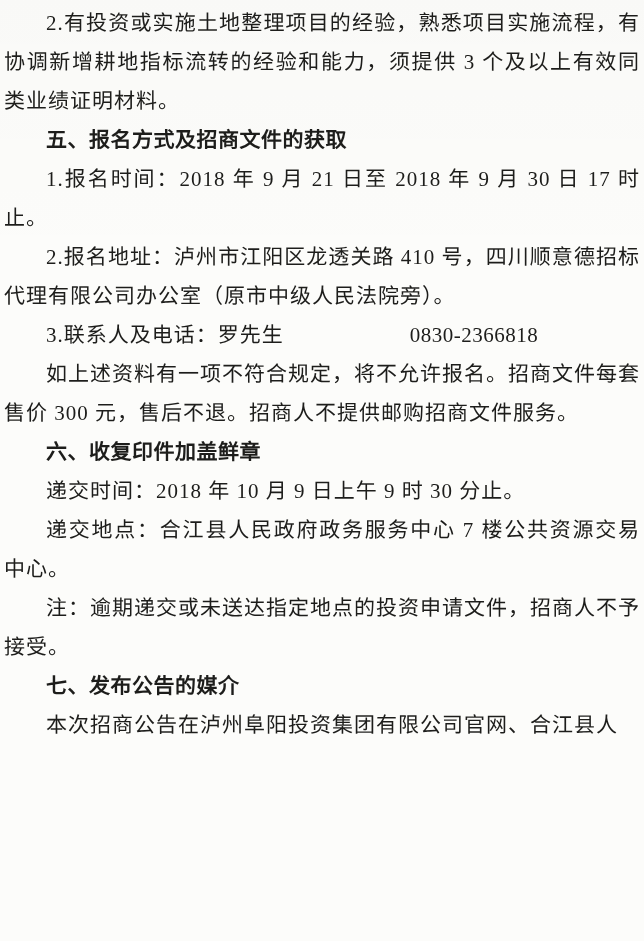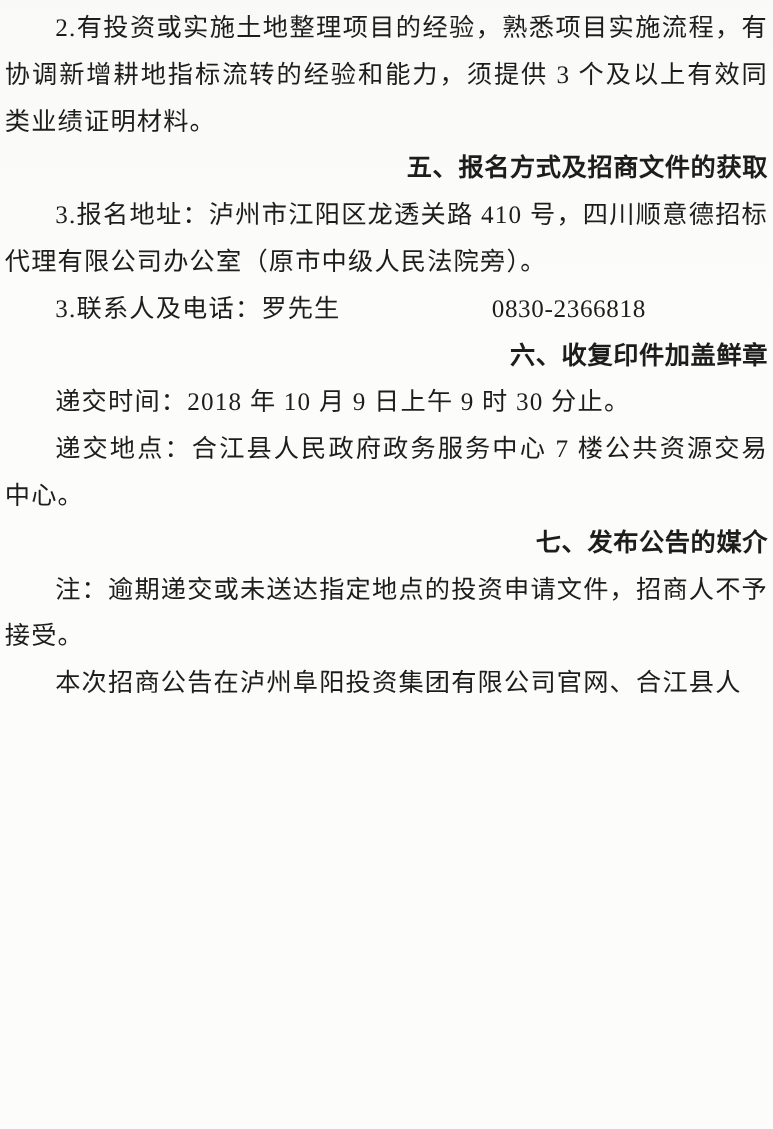--- a/index.html
+++ b/index.html
@@ -30,51 +30,53 @@
     line-height: 39px;
     letter-spacing: 1px;
     text-indent: 2em;
     text-align: justify;
     text-justify: inter-ideograph;
     word-break: break-all;
   }
   p.heading {
     font-weight: bold;
     letter-spacing: 0.5px;
-    text-align: right;
+    text-align: left;
   }
   .contact-phone {
     display: inline-block;
     margin-left: 84px;
     letter-spacing: 0.5px;
   }
 </style>
 </head>
 <body>
 
 <div class="page">
 
   <p class="doc-line">2.有投资或实施土地整理项目的经验，熟悉项目实施流程，有协调新增耕地指标流转的经验和能力，须提供 3 个及以上有效同类业绩证明材料。</p>
 
   <p class="doc-line heading">五、报名方式及招商文件的获取</p>
 
+  <p class="doc-line">1.报名时间：2018 年 9 月 21 日至 2018 年 9 月 30 日 17 时止。</p>
 
-  <p class="doc-line">3.报名地址：泸州市江阳区龙透关路 410 号，四川顺意德招标代理有限公司办公室（原市中级人民法院旁）。</p>
+  <p class="doc-line">2.报名地址：泸州市江阳区龙透关路 410 号，四川顺意德招标代理有限公司办公室（原市中级人民法院旁）。</p>
 
   <p class="doc-line">
     <span>3.联系人及电话：</span><span>罗先生</span><span class="contact-phone">0830-2366818</span>
   </p>
 
 
+  <p class="doc-line">如上述资料有一项不符合规定，将不允许报名。招商文件每套售价 300 元，售后不退。招商人不提供邮购招商文件服务。</p>
 
   <p class="doc-line heading">六、收复印件加盖鲜章</p>
 
   <p class="doc-line">递交时间：2018 年 10 月 9 日上午 9 时 30 分止。</p>
 
   <p class="doc-line">递交地点：合江县人民政府政务服务中心 7 楼公共资源交易中心。</p>
 
+  <p class="doc-line">注：逾期递交或未送达指定地点的投资申请文件，招商人不予接受。</p>
+
   <p class="doc-line heading">七、发布公告的媒介</p>
-
-  <p class="doc-line">注：逾期递交或未送达指定地点的投资申请文件，招商人不予接受。</p>
 
   <p class="doc-line">本次招商公告在泸州阜阳投资集团有限公司官网、合江县人</p>
 
 </div>
 
 </body></html>

